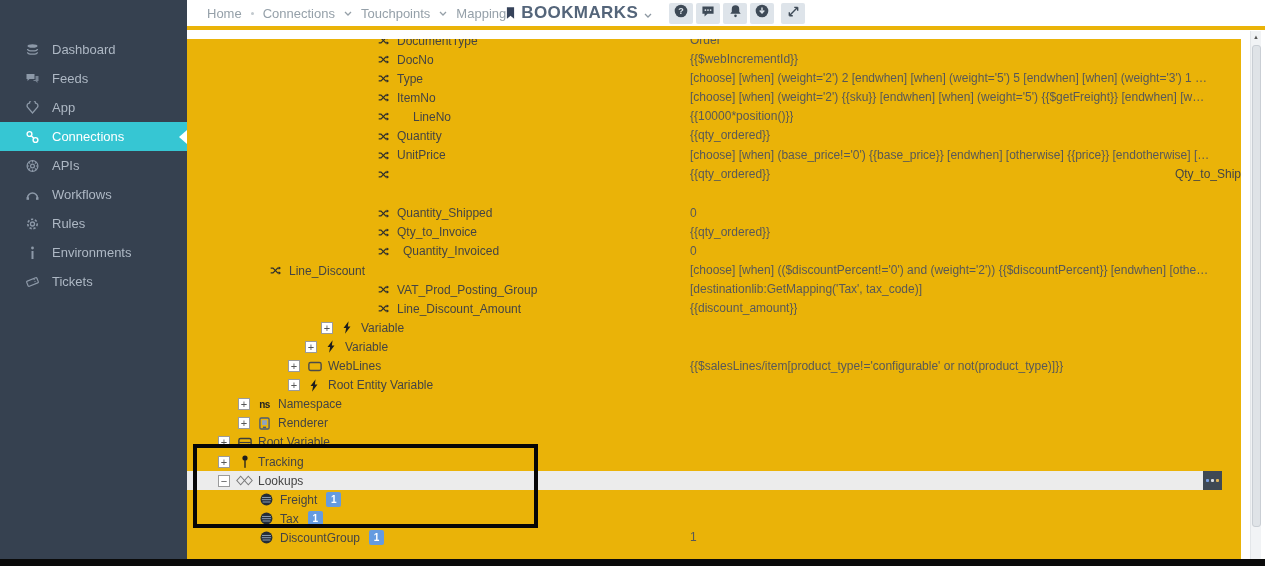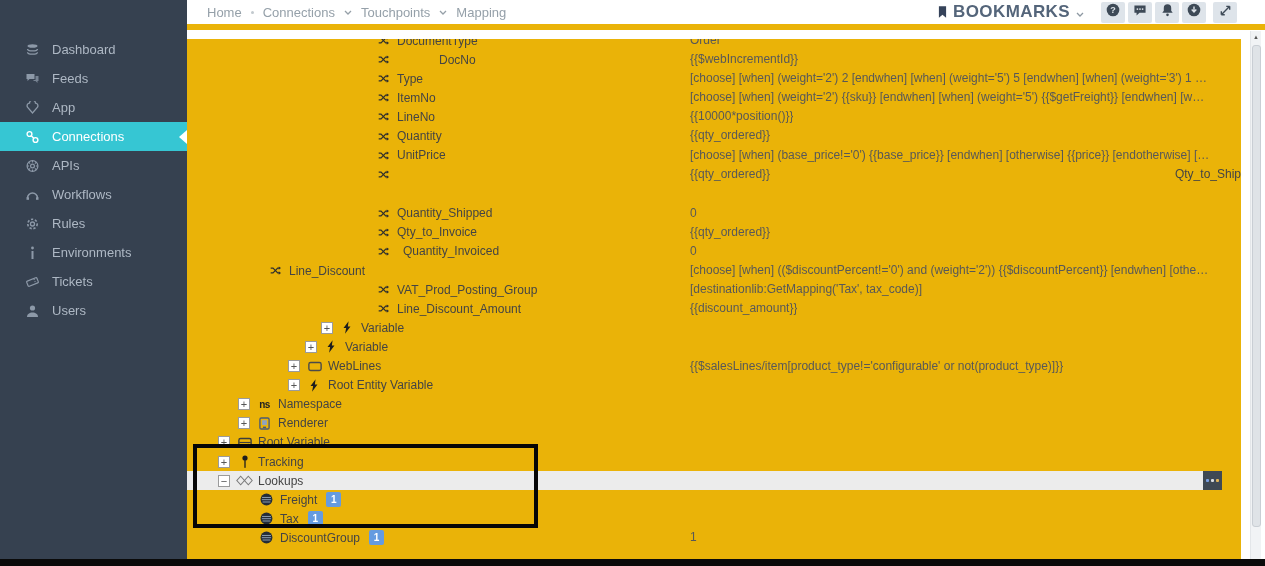--- a/index.html
+++ b/index.html
@@ -12,21 +12,21 @@
   .side-item{position:relative;display:flex;align-items:center;height:29px;padding-left:24px;
              color:#aeb8c4;font-size:13px;cursor:pointer}
   .side-item .sicon{display:inline-flex;width:17px;justify-content:center;margin-right:11px;color:#8d99a8}
   .side-item.active{background:#36c6d3;color:#fff}
   .side-item.active .sicon{color:#fff}
   .side-item .arrow{position:absolute;right:0;top:50%;margin-top:-7px;width:0;height:0;
                     border-top:7px solid transparent;border-bottom:7px solid transparent;border-right:8px solid #fff}
 
   
   .topbar{position:absolute;left:187px;top:0;width:1078px;height:30px;background:#fff;
-          border-bottom:6px solid #eab308;display:flex;align-items:center;justify-content:space-between;
+          border-bottom:4px solid #eab308;display:flex;align-items:center;
           padding:0 28px 0 20px;box-sizing:border-box;z-index:4}
   .crumbs{display:flex;align-items:center;color:#95a0a9;font-size:13px}
   .crumb{cursor:pointer}
   .crumb-sep{display:inline-flex;align-items:center;margin:0 9px;color:#aab3ba}
   .dotsep{width:3px;height:3px;border-radius:50%;background:#c2c9ce;display:inline-block}
   .top-right{display:flex;align-items:center}
   .bm{display:flex;align-items:center;color:#54657a;font-size:17px;font-weight:bold;letter-spacing:.4px;cursor:pointer;margin-right:14px}
   .bm .bicon{display:inline-flex;margin-right:6px;color:#36435a}
   .bm .chev{margin-left:6px;color:#8d98a2}
   .tbtn{width:24px;height:21px;background:#dee4ea;border-radius:2px;display:inline-flex;
@@ -154,29 +154,20 @@
       <div class="side-item">
         <span class="sicon">
           <svg width="15" height="14" viewBox="0 0 14 14">
             <g transform="rotate(-22 7 7)">
               <rect x="1.5" y="4.2" width="11" height="5.6" rx="1" fill="none" stroke="currentColor" stroke-width="1.2"></rect>
               <line x1="9.5" y1="4.5" x2="9.5" y2="9.5" stroke="currentColor" stroke-width="1" stroke-dasharray="1.3 1.1"></line>
             </g>
           </svg>
         </span>
         <span class="slabel">Tickets</span>
-      </div>
-      <div class="side-item">
-        <span class="sicon">
-          <svg width="15" height="14" viewBox="0 0 14 14">
-            <circle cx="7" cy="4" r="2.6" fill="currentColor"></circle>
-            <path d="M1.5 13c0-3 2.5-4.5 5.5-4.5s5.5 1.5 5.5 4.5z" fill="currentColor"></path>
-          </svg>
-        </span>
-        <span class="slabel">Users</span>
       </div>
     </div>
 </div>
 
 <div class="topbar">
   <div class="crumbs">
       <span class="crumb">Home</span>
       <span class="crumb-sep">
         <span class="dotsep"></span>
       </span>
@@ -245,21 +236,21 @@
           <svg width="13" height="11" viewBox="0 0 16 16">
             <path d="M1 4.5h3.4l6.8 7h2.3" fill="none" stroke="#2e2e2e" stroke-width="1.7"></path>
             <path d="M1 11.5h3.4l6.8-7h2.3" fill="none" stroke="#2e2e2e" stroke-width="1.7"></path>
             <path d="M12.7 2 16 4.5l-3.3 2.5z" fill="#2e2e2e"></path>
             <path d="M12.7 9 16 11.5 12.7 14z" fill="#2e2e2e"></path>
           </svg>
         </span>
         <span class="tlabel">DocumentType</span>
         <span class="tvalue">Order</span>
       </div>
-      <div class="trow" style="padding-left: 188px; gap: 42px;">
+      <div class="trow" style="padding-left: 188px;">
         <span class="ticon">
           <svg width="13" height="11" viewBox="0 0 16 16">
             <path d="M1 4.5h3.4l6.8 7h2.3" fill="none" stroke="#2e2e2e" stroke-width="1.7"></path>
             <path d="M1 11.5h3.4l6.8-7h2.3" fill="none" stroke="#2e2e2e" stroke-width="1.7"></path>
             <path d="M12.7 2 16 4.5l-3.3 2.5z" fill="#2e2e2e"></path>
             <path d="M12.7 9 16 11.5 12.7 14z" fill="#2e2e2e"></path>
           </svg>
         </span>
         <span class="tlabel">DocNo</span>
         <span class="tvalue">{{$webIncrementId}}</span>
@@ -281,21 +272,21 @@
           <svg width="13" height="11" viewBox="0 0 16 16">
             <path d="M1 4.5h3.4l6.8 7h2.3" fill="none" stroke="#2e2e2e" stroke-width="1.7"></path>
             <path d="M1 11.5h3.4l6.8-7h2.3" fill="none" stroke="#2e2e2e" stroke-width="1.7"></path>
             <path d="M12.7 2 16 4.5l-3.3 2.5z" fill="#2e2e2e"></path>
             <path d="M12.7 9 16 11.5 12.7 14z" fill="#2e2e2e"></path>
           </svg>
         </span>
         <span class="tlabel">ItemNo</span>
         <span class="tvalue">[choose] [when] (weight='2') {{sku}} [endwhen] [when] (weight='5') {{$getFreight}} [endwhen] [w…</span>
       </div>
-      <div class="trow" style="padding-left: 188px;">
+      <div class="trow" style="padding-left: 188px; gap: 16px;">
         <span class="ticon">
           <svg width="13" height="11" viewBox="0 0 16 16">
             <path d="M1 4.5h3.4l6.8 7h2.3" fill="none" stroke="#2e2e2e" stroke-width="1.7"></path>
             <path d="M1 11.5h3.4l6.8-7h2.3" fill="none" stroke="#2e2e2e" stroke-width="1.7"></path>
             <path d="M12.7 2 16 4.5l-3.3 2.5z" fill="#2e2e2e"></path>
             <path d="M12.7 9 16 11.5 12.7 14z" fill="#2e2e2e"></path>
           </svg>
         </span>
         <span class="tlabel">LineNo</span>
         <span class="tvalue">{{10000*position()}}</span>

